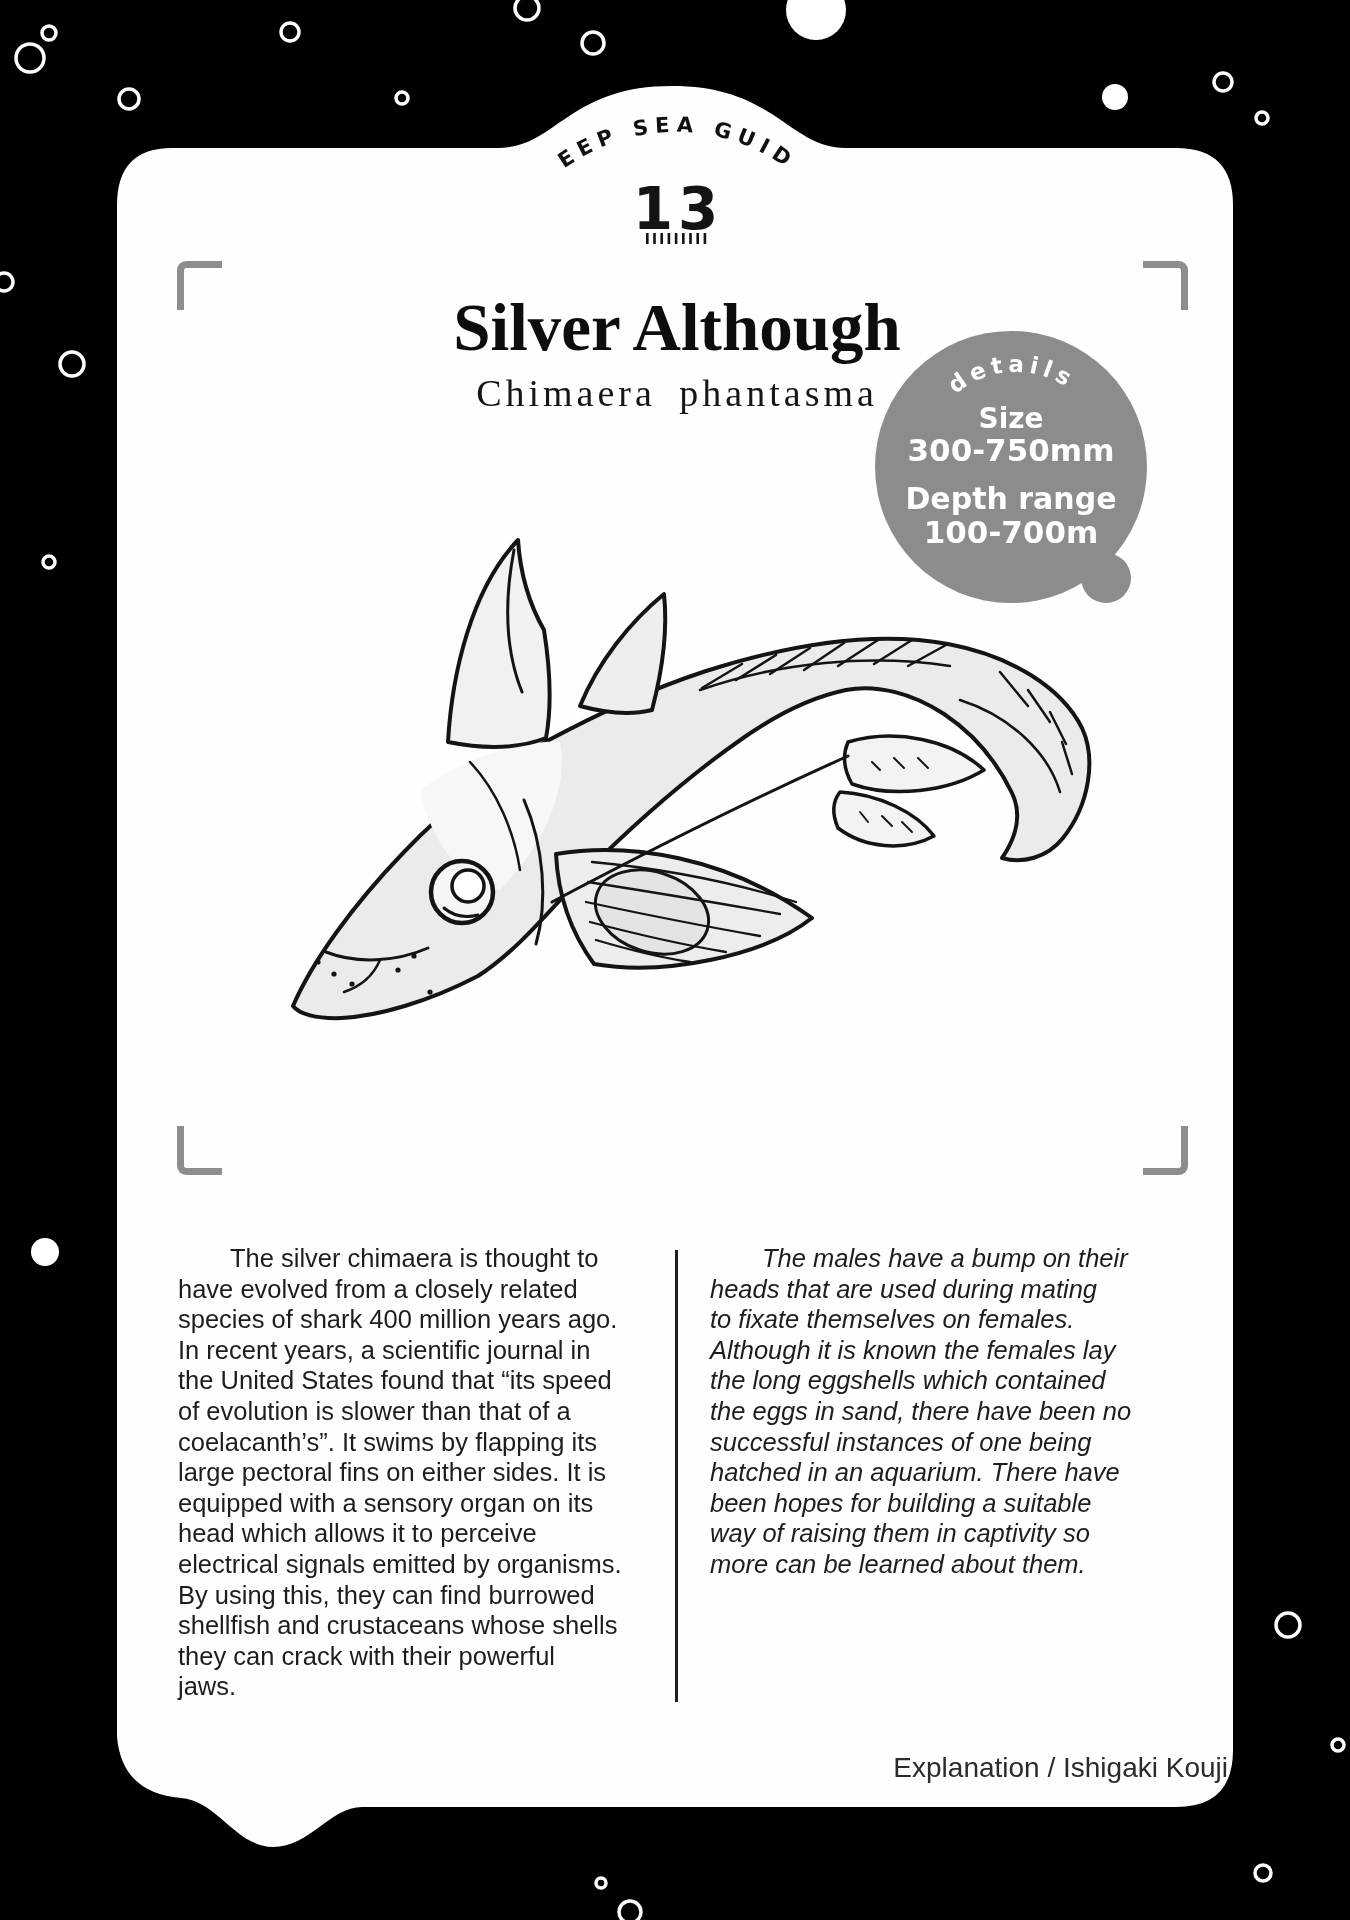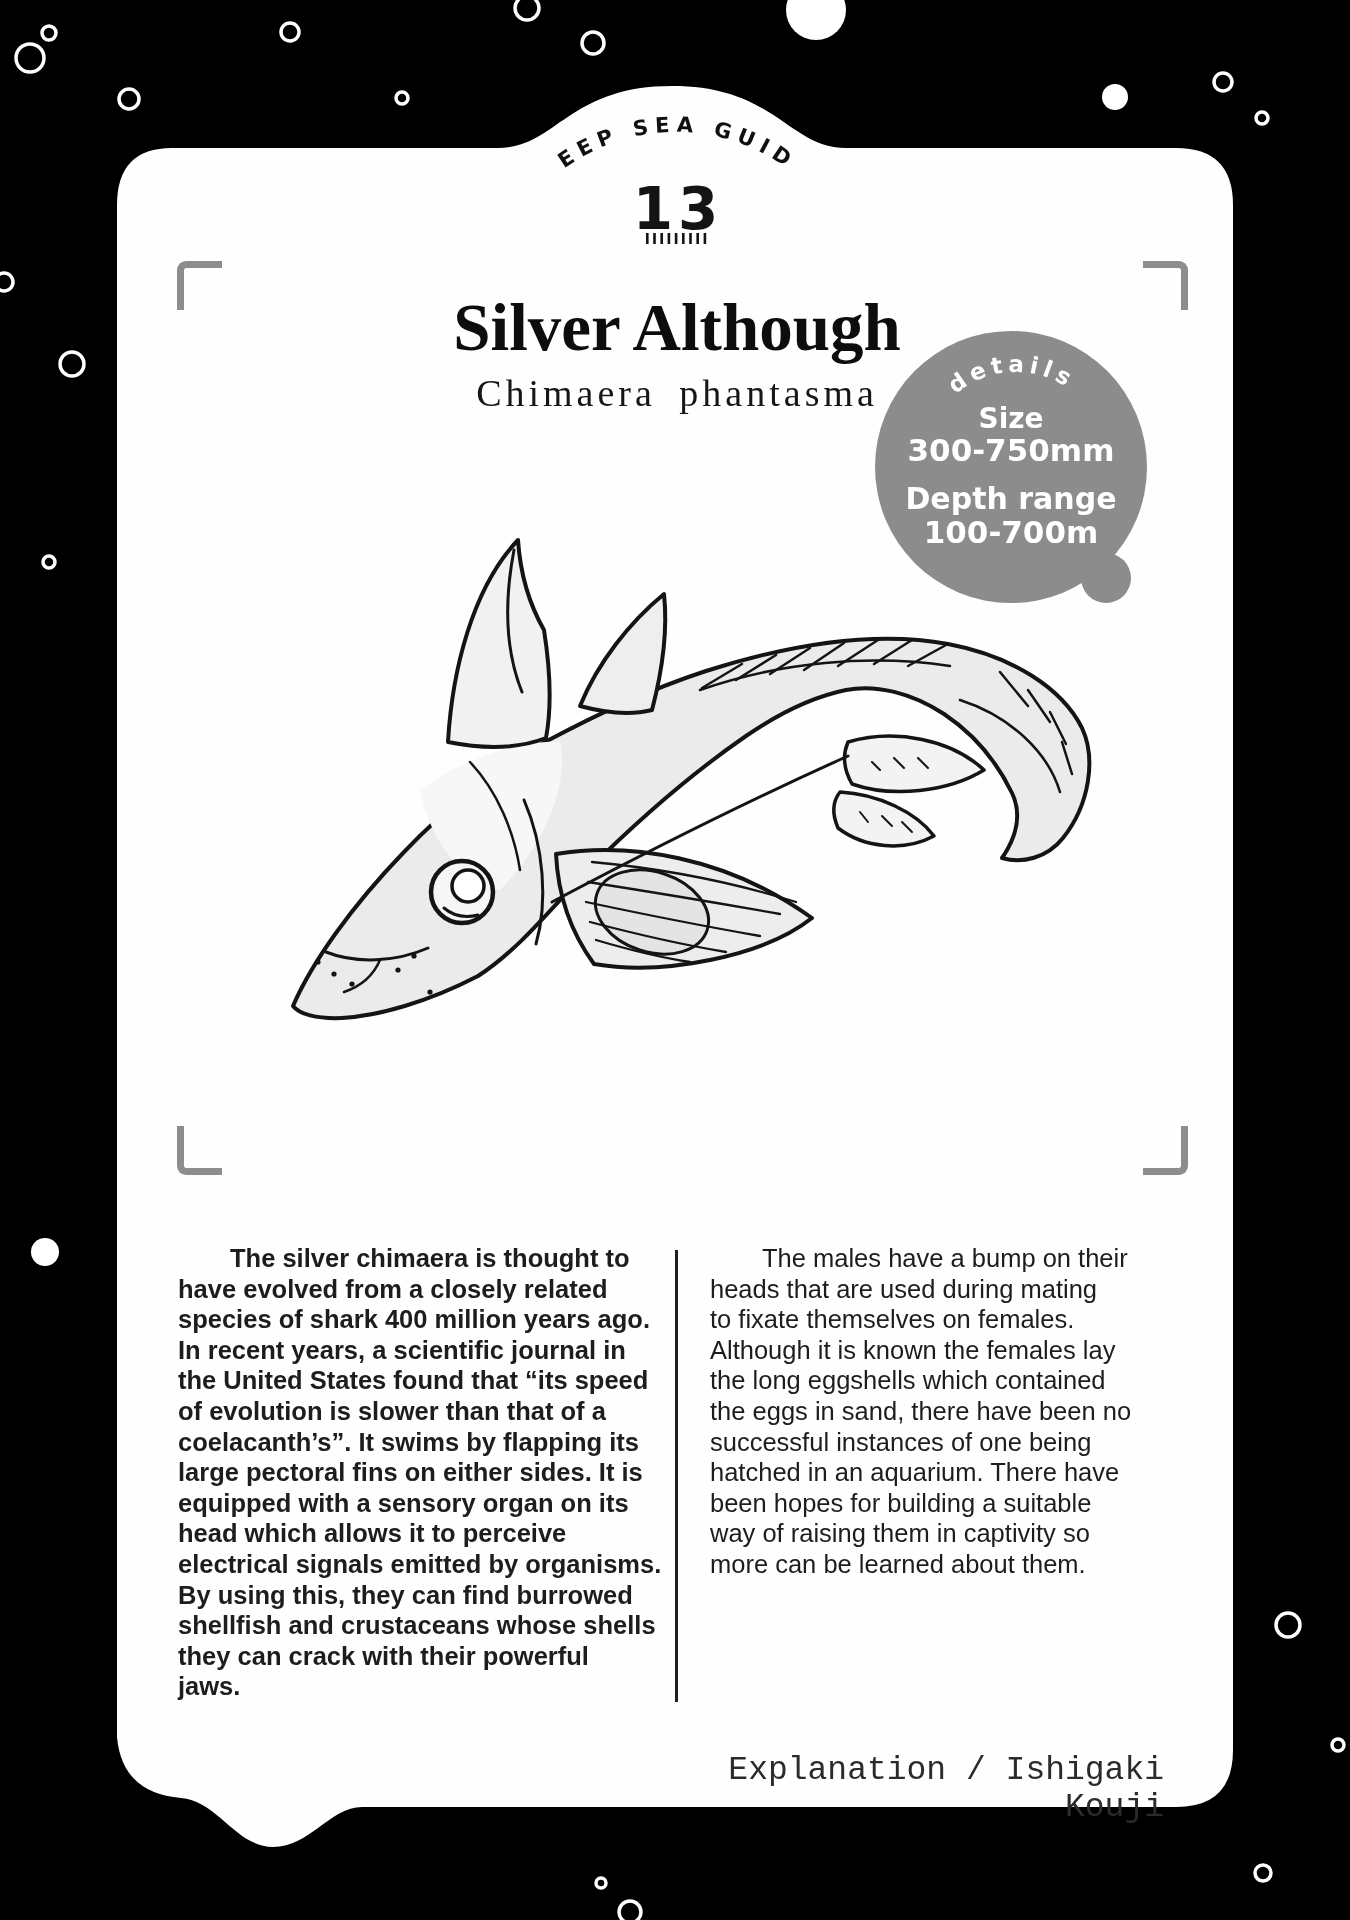--- a/index.html
+++ b/index.html
@@ -22,26 +22,26 @@
   }
   .bracket{position:absolute;width:38px;height:42px;border:0 solid var(--bracket_gray);}
   .b-tl{left:177px;top:261px;border-top-width:7px;border-left-width:7px;border-top-left-radius:9px;}
   .b-tr{left:1143px;top:261px;border-top-width:7px;border-right-width:7px;border-top-right-radius:9px;}
   .b-bl{left:177px;top:1126px;border-bottom-width:7px;border-left-width:7px;border-bottom-left-radius:9px;}
   .b-br{left:1143px;top:1126px;border-bottom-width:7px;border-right-width:7px;border-bottom-right-radius:9px;}
   .column{
     font-family:"Liberation Sans",sans-serif;font-size:25.5px;line-height:30.6px;
     color:var(--text);white-space:pre;text-indent:52px;top:1243px;height:470px;
   }
-  .col-left{left:178px;width:500px;font-weight:bold;}
-  .col-right{left:710px;width:490px;}
+  .col-left{left:178px;width:500px;}
+  .col-right{left:710px;width:490px;font-style:italic;}
   .divider{left:675px;top:1250px;width:3px;height:452px;background:#1f1f1f;}
   .credit{
-    left:664px;top:1752px;width:500px;text-align:right;
-    font-family:Liberation Mono, monospace;font-size:33px;color:#2b2b2b;
+    left:728px;top:1752px;width:500px;text-align:right;
+    font-family:Liberation Sans, sans-serif;font-size:28px;color:#2b2b2b;
   }
   svg text{font-family:"DejaVu Sans",sans-serif;}
   .arc-label{font-size:21px;font-weight:bold;letter-spacing:6.5px;fill:#101010;}
   .entry-number{font-size:58px;font-weight:bold;letter-spacing:5px;fill:#141414;}
   .badge-arc{font-size:23px;font-weight:bold;letter-spacing:5px;fill:#ffffff;}
   .badge-line{font-weight:bold;fill:#ffffff;}
 </style>
 </head>
 <body>
 

